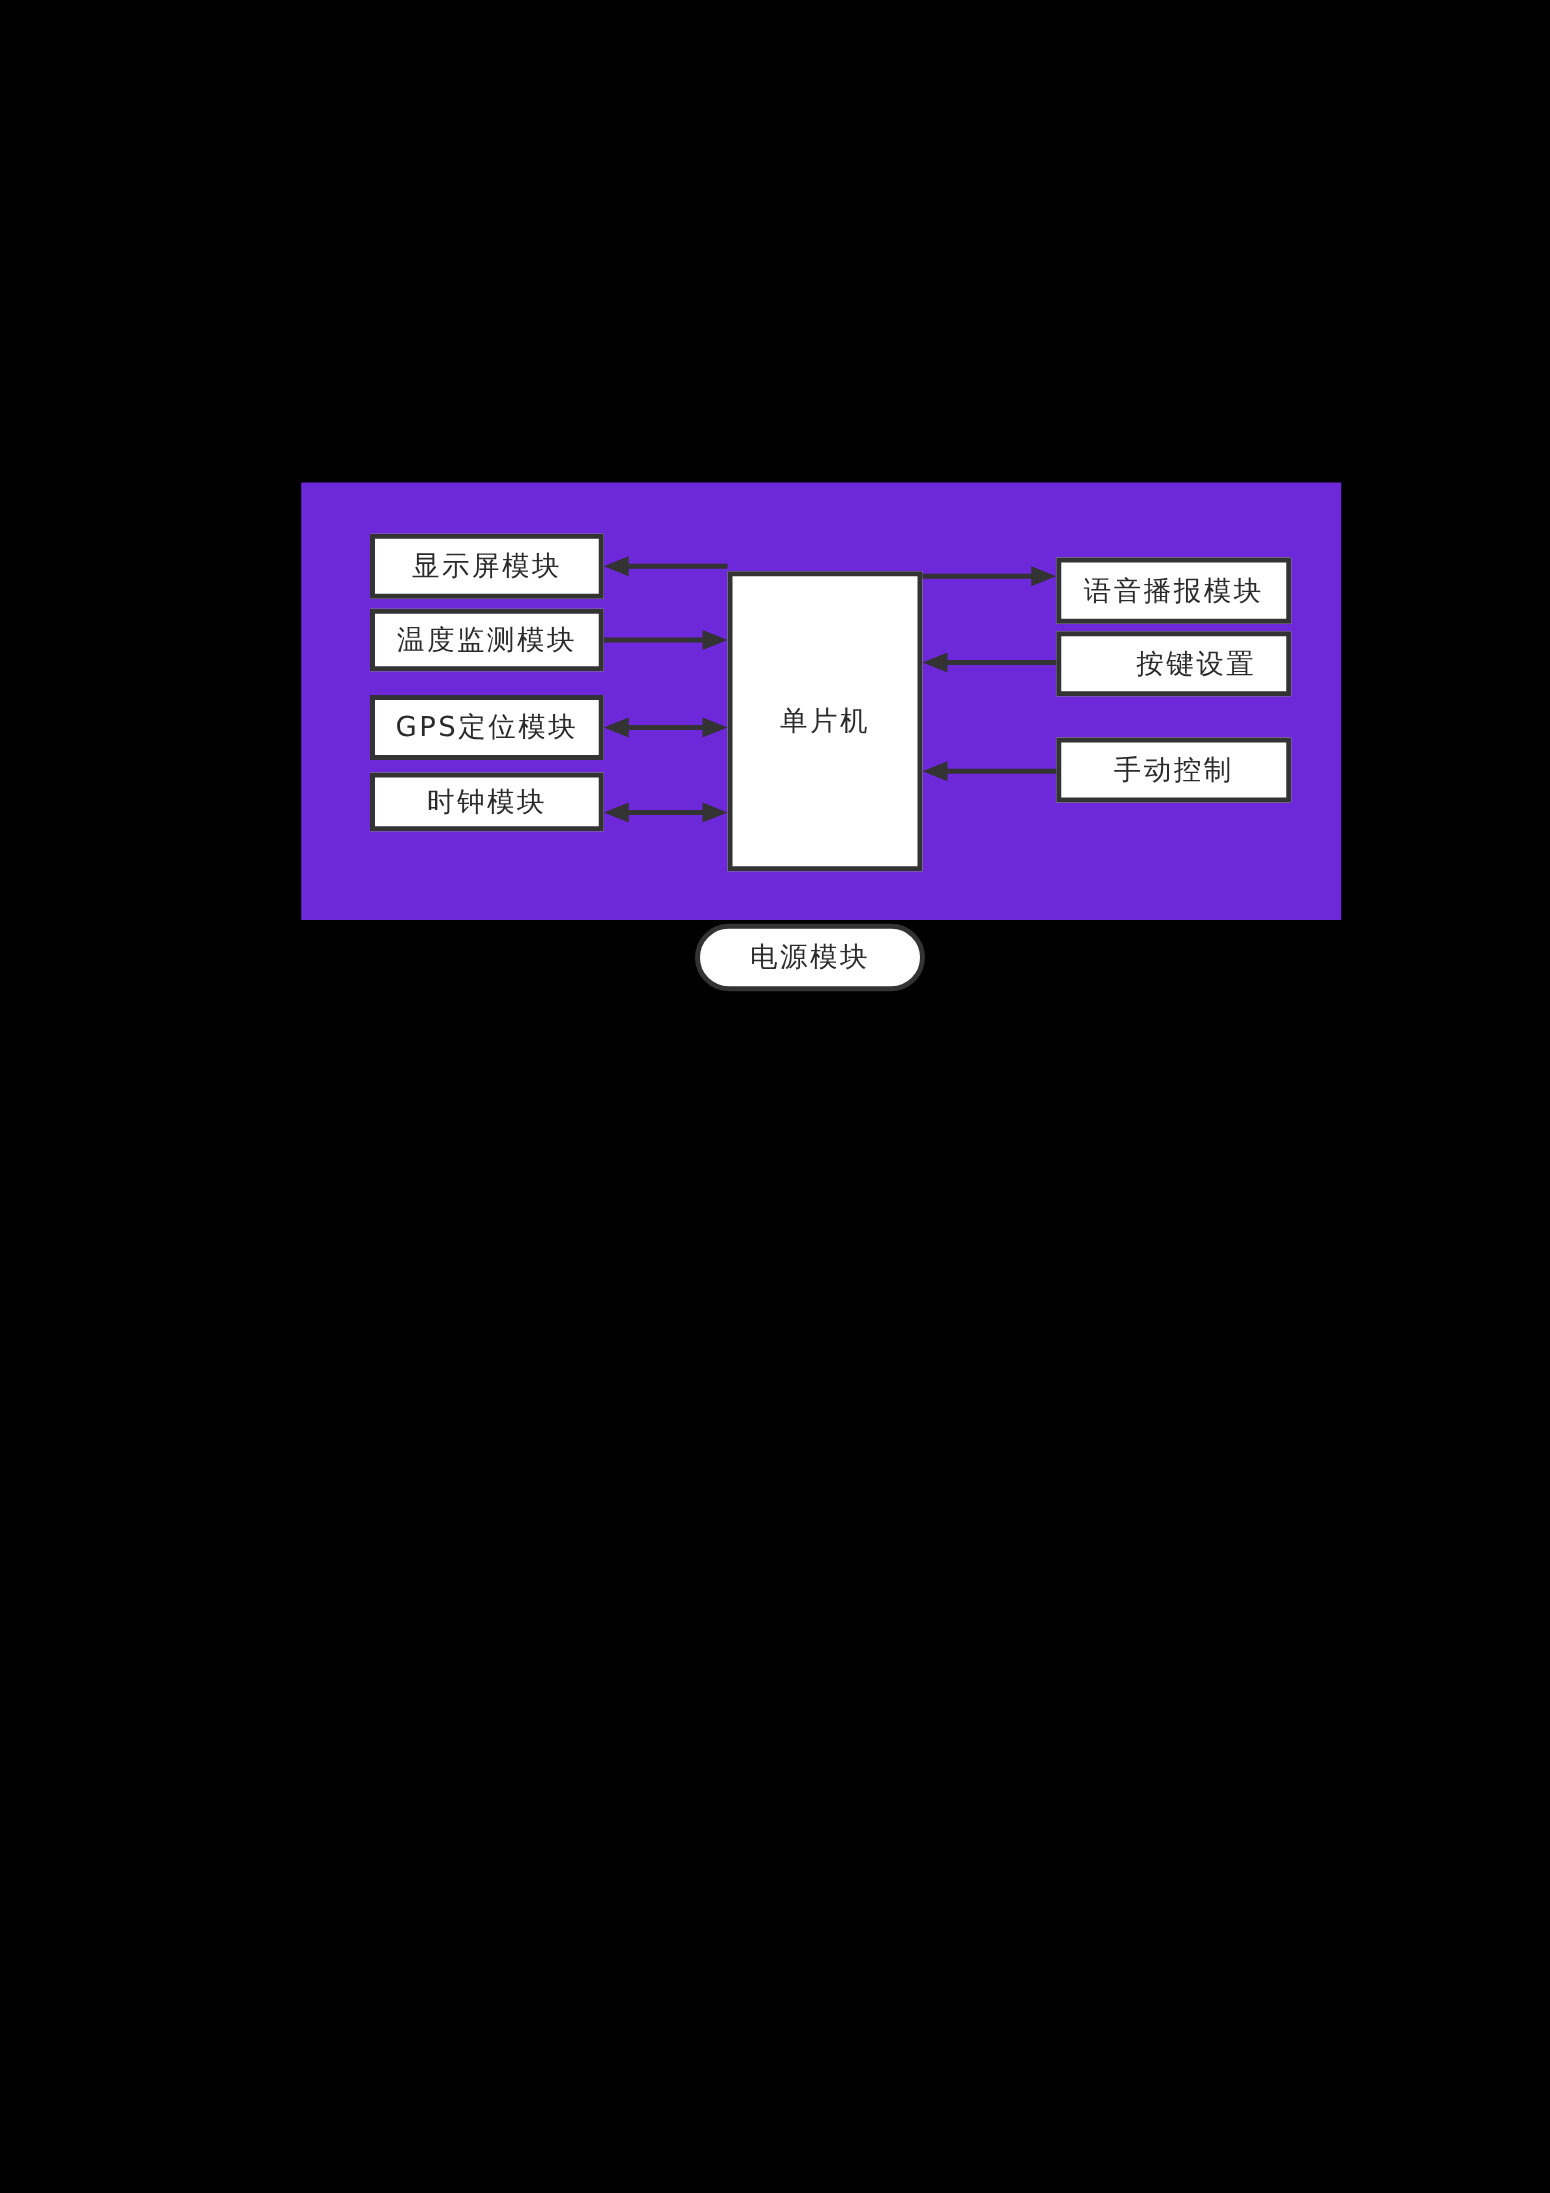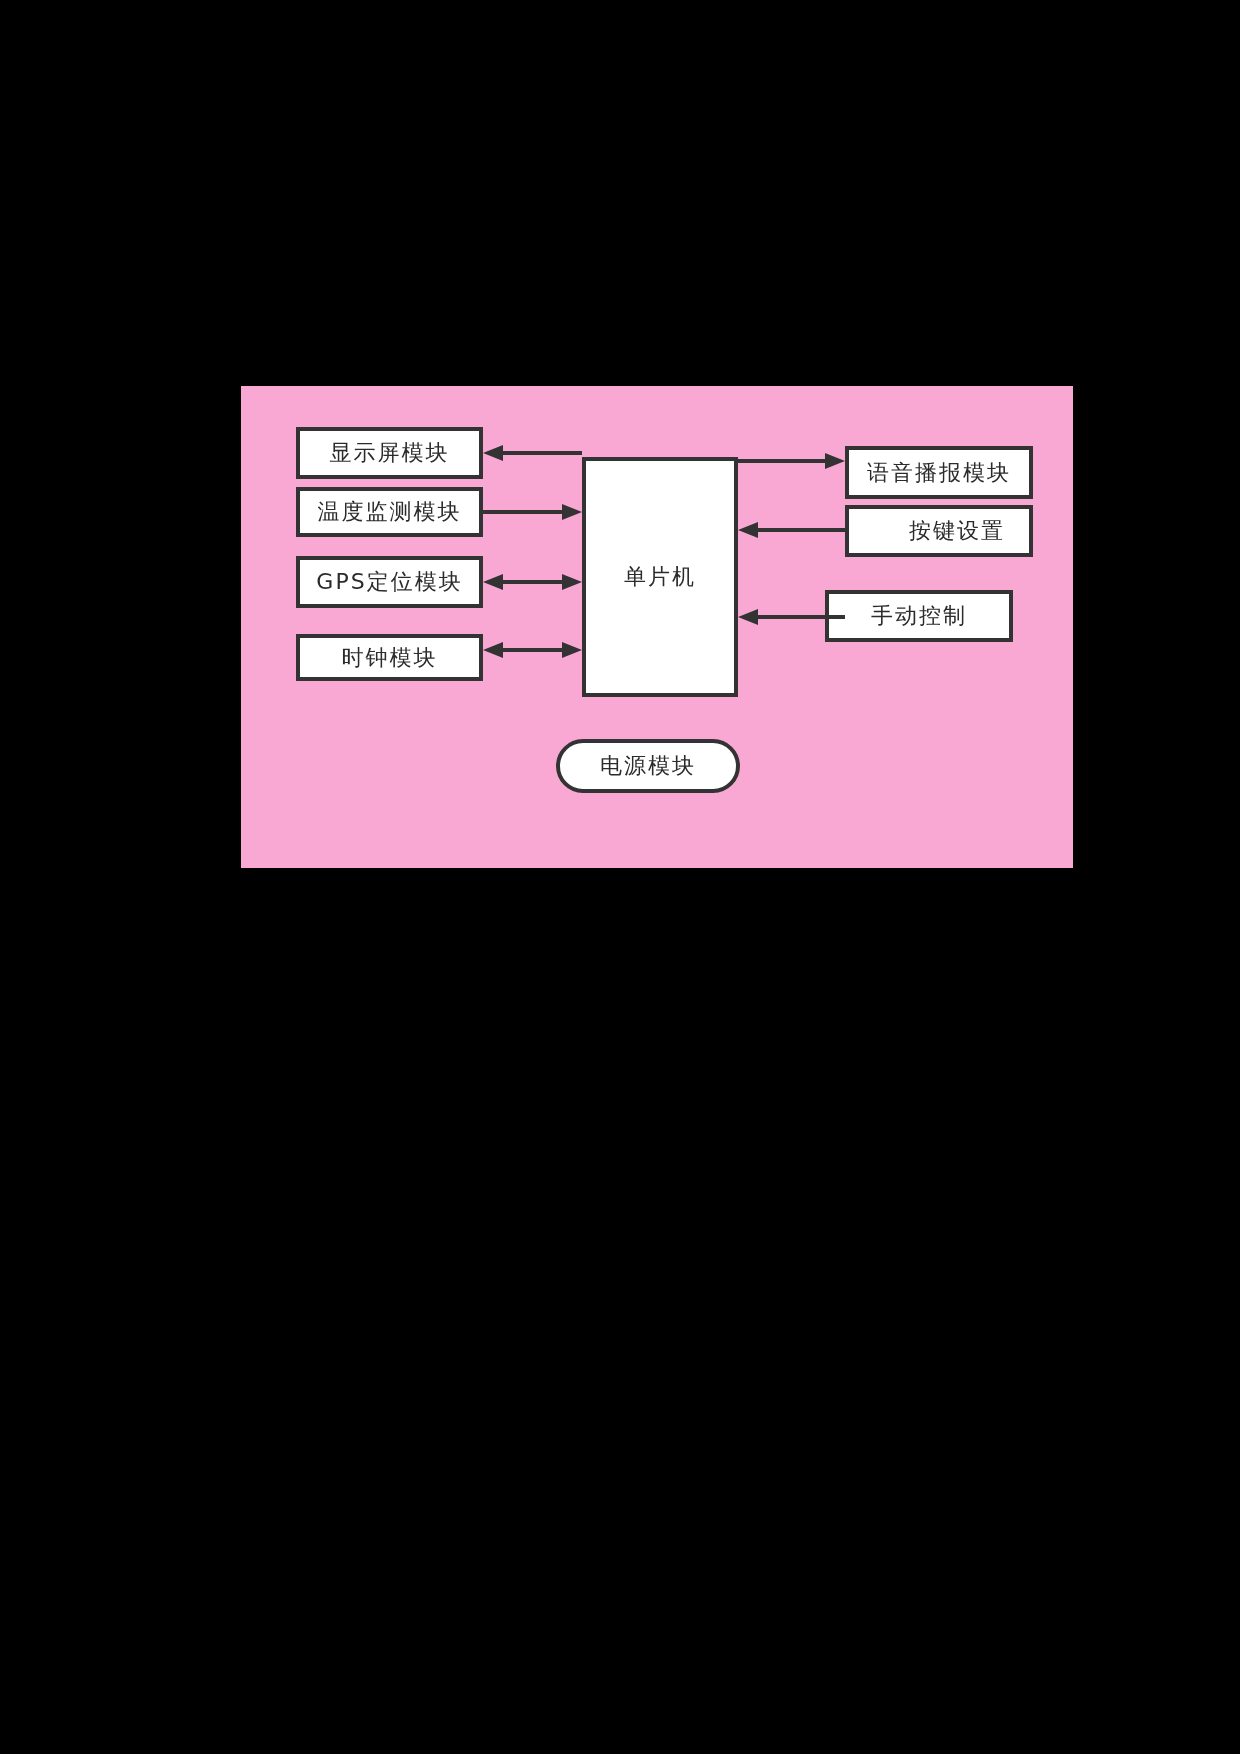--- a/index.html
+++ b/index.html
@@ -16,47 +16,47 @@
     position: absolute;
     left: 0; top: 0;
     width: 1240px; height: 1754px;
     background: #000000;
   }
   .panel {
     position: absolute;
     left: 241px;
     top: 386px;
     width: 832px;
-    height: 482px;
-    background: #f9a8d4;
+    height: 350px;
+    background: #6d28d9;
   }
   .box {
     position: absolute;
     box-sizing: border-box;
     border: 4px solid #333333;
     background: #ffffff;
     display: flex;
     align-items: center;
     justify-content: center;
     font-size: 22px;
     letter-spacing: 2px;
     color: #2b2b2b;
     white-space: nowrap;
   }
   
   .b1 { left: 55px;  top: 41px;  width: 187px; height: 52px; }
   .b2 { left: 55px;  top: 101px; width: 187px; height: 50px; }
   .b3 { left: 55px;  top: 170px; width: 187px; height: 52px; }
-  .b4 { left: 55px;  top: 248px; width: 187px; height: 47px; }
+  .b4 { left: 55px;  top: 232px; width: 187px; height: 47px; }
   
   .mcu { left: 341px; top: 49px; width: 156px; height: 240px; margin-top: 22px; }
   
   .r1 { left: 604px; top: 60px;  width: 188px; height: 53px; }
   .r2 { left: 604px; top: 119px; width: 188px; height: 52px; padding-left: 36px; }
-  .r3 { left: 584px; top: 204px; width: 188px; height: 52px; }
+  .r3 { left: 604px; top: 204px; width: 188px; height: 52px; }
   
   .power { left: 315px; top: 353px; width: 184px; height: 54px; border-radius: 27px; }
 
   
   .arrow {
     position: absolute;
     display: flex;
     align-items: center;
     height: 16px;
   }

